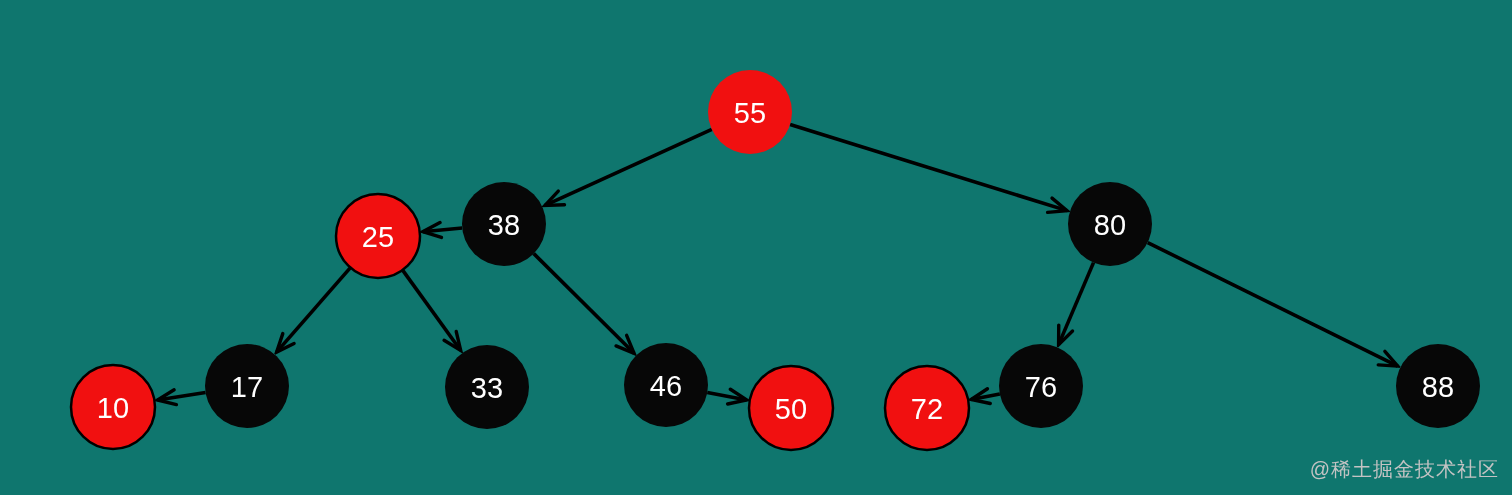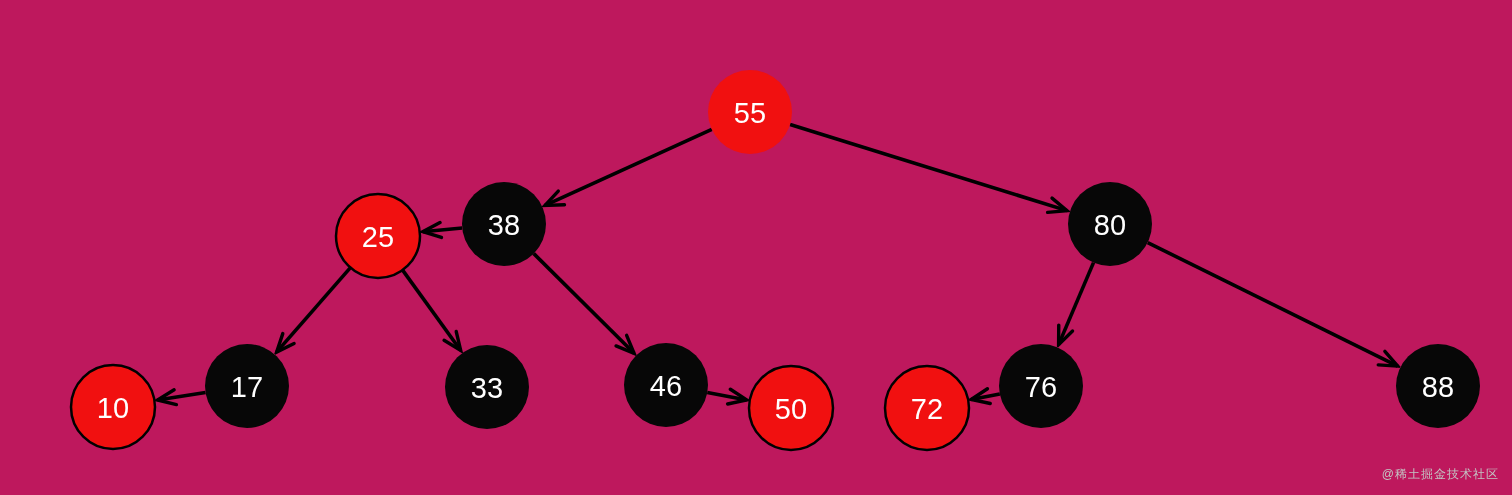--- a/index.html
+++ b/index.html
@@ -5,38 +5,38 @@
   html, body {
     margin: 0;
     padding: 0;
     background: #ffffff;
     font-family: "Liberation Sans", sans-serif;
   }
   .stage {
     position: relative;
     width: 1512px;
     height: 495px;
-    background: #be185d;
+    background: #0f766e;
     overflow: hidden;
   }
   .stage svg {
     display: block;
     width: 1512px;
     height: 495px;
   }
   .node-label {
     font-family: "Liberation Sans", "DejaVu Sans", sans-serif;
     font-size: 29px;
     pointer-events: none;
   }
   .watermark {
     position: absolute;
     right: 13px;
     bottom: 12px;
-    font-size: 12px;
+    font-size: 20px;
     letter-spacing: 1px;
     font-family: "Liberation Sans", "DejaVu Sans", sans-serif;
     user-select: none;
   }
 </style>
 </head>
 <body>
 
 <div class="stage">
   <svg viewBox="0 0 1512 495" xmlns="http://www.w3.org/2000/svg">

